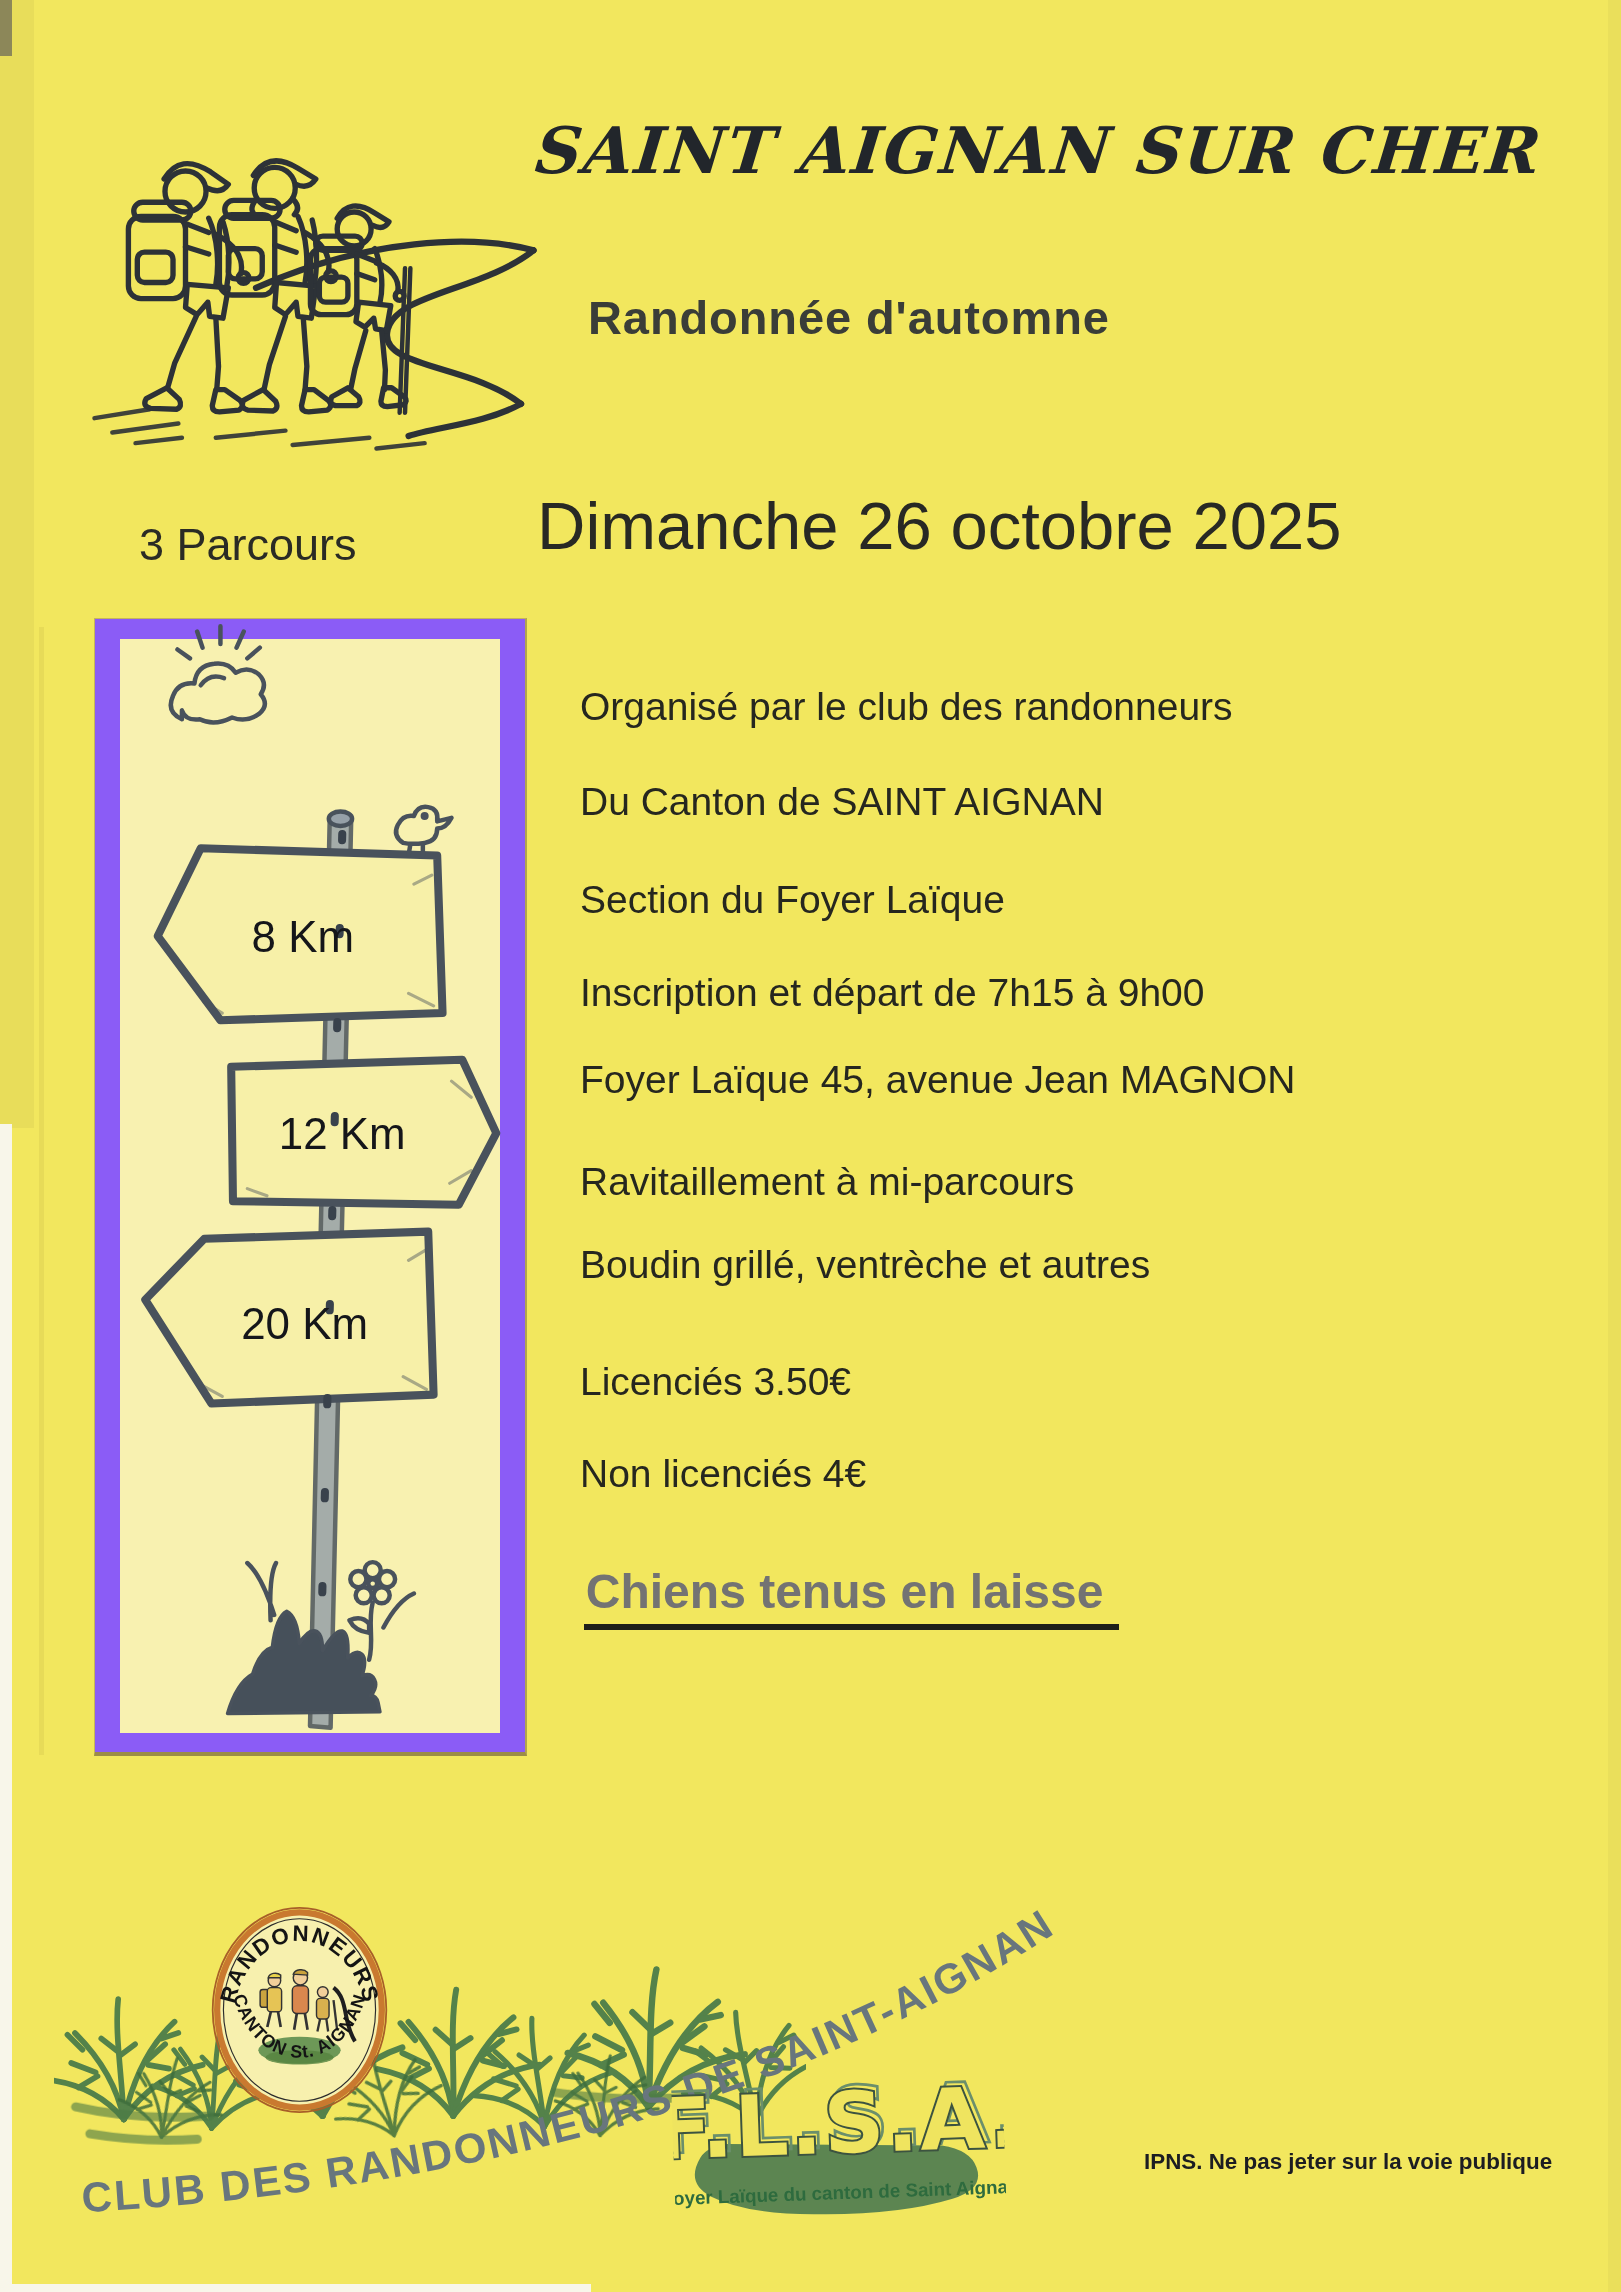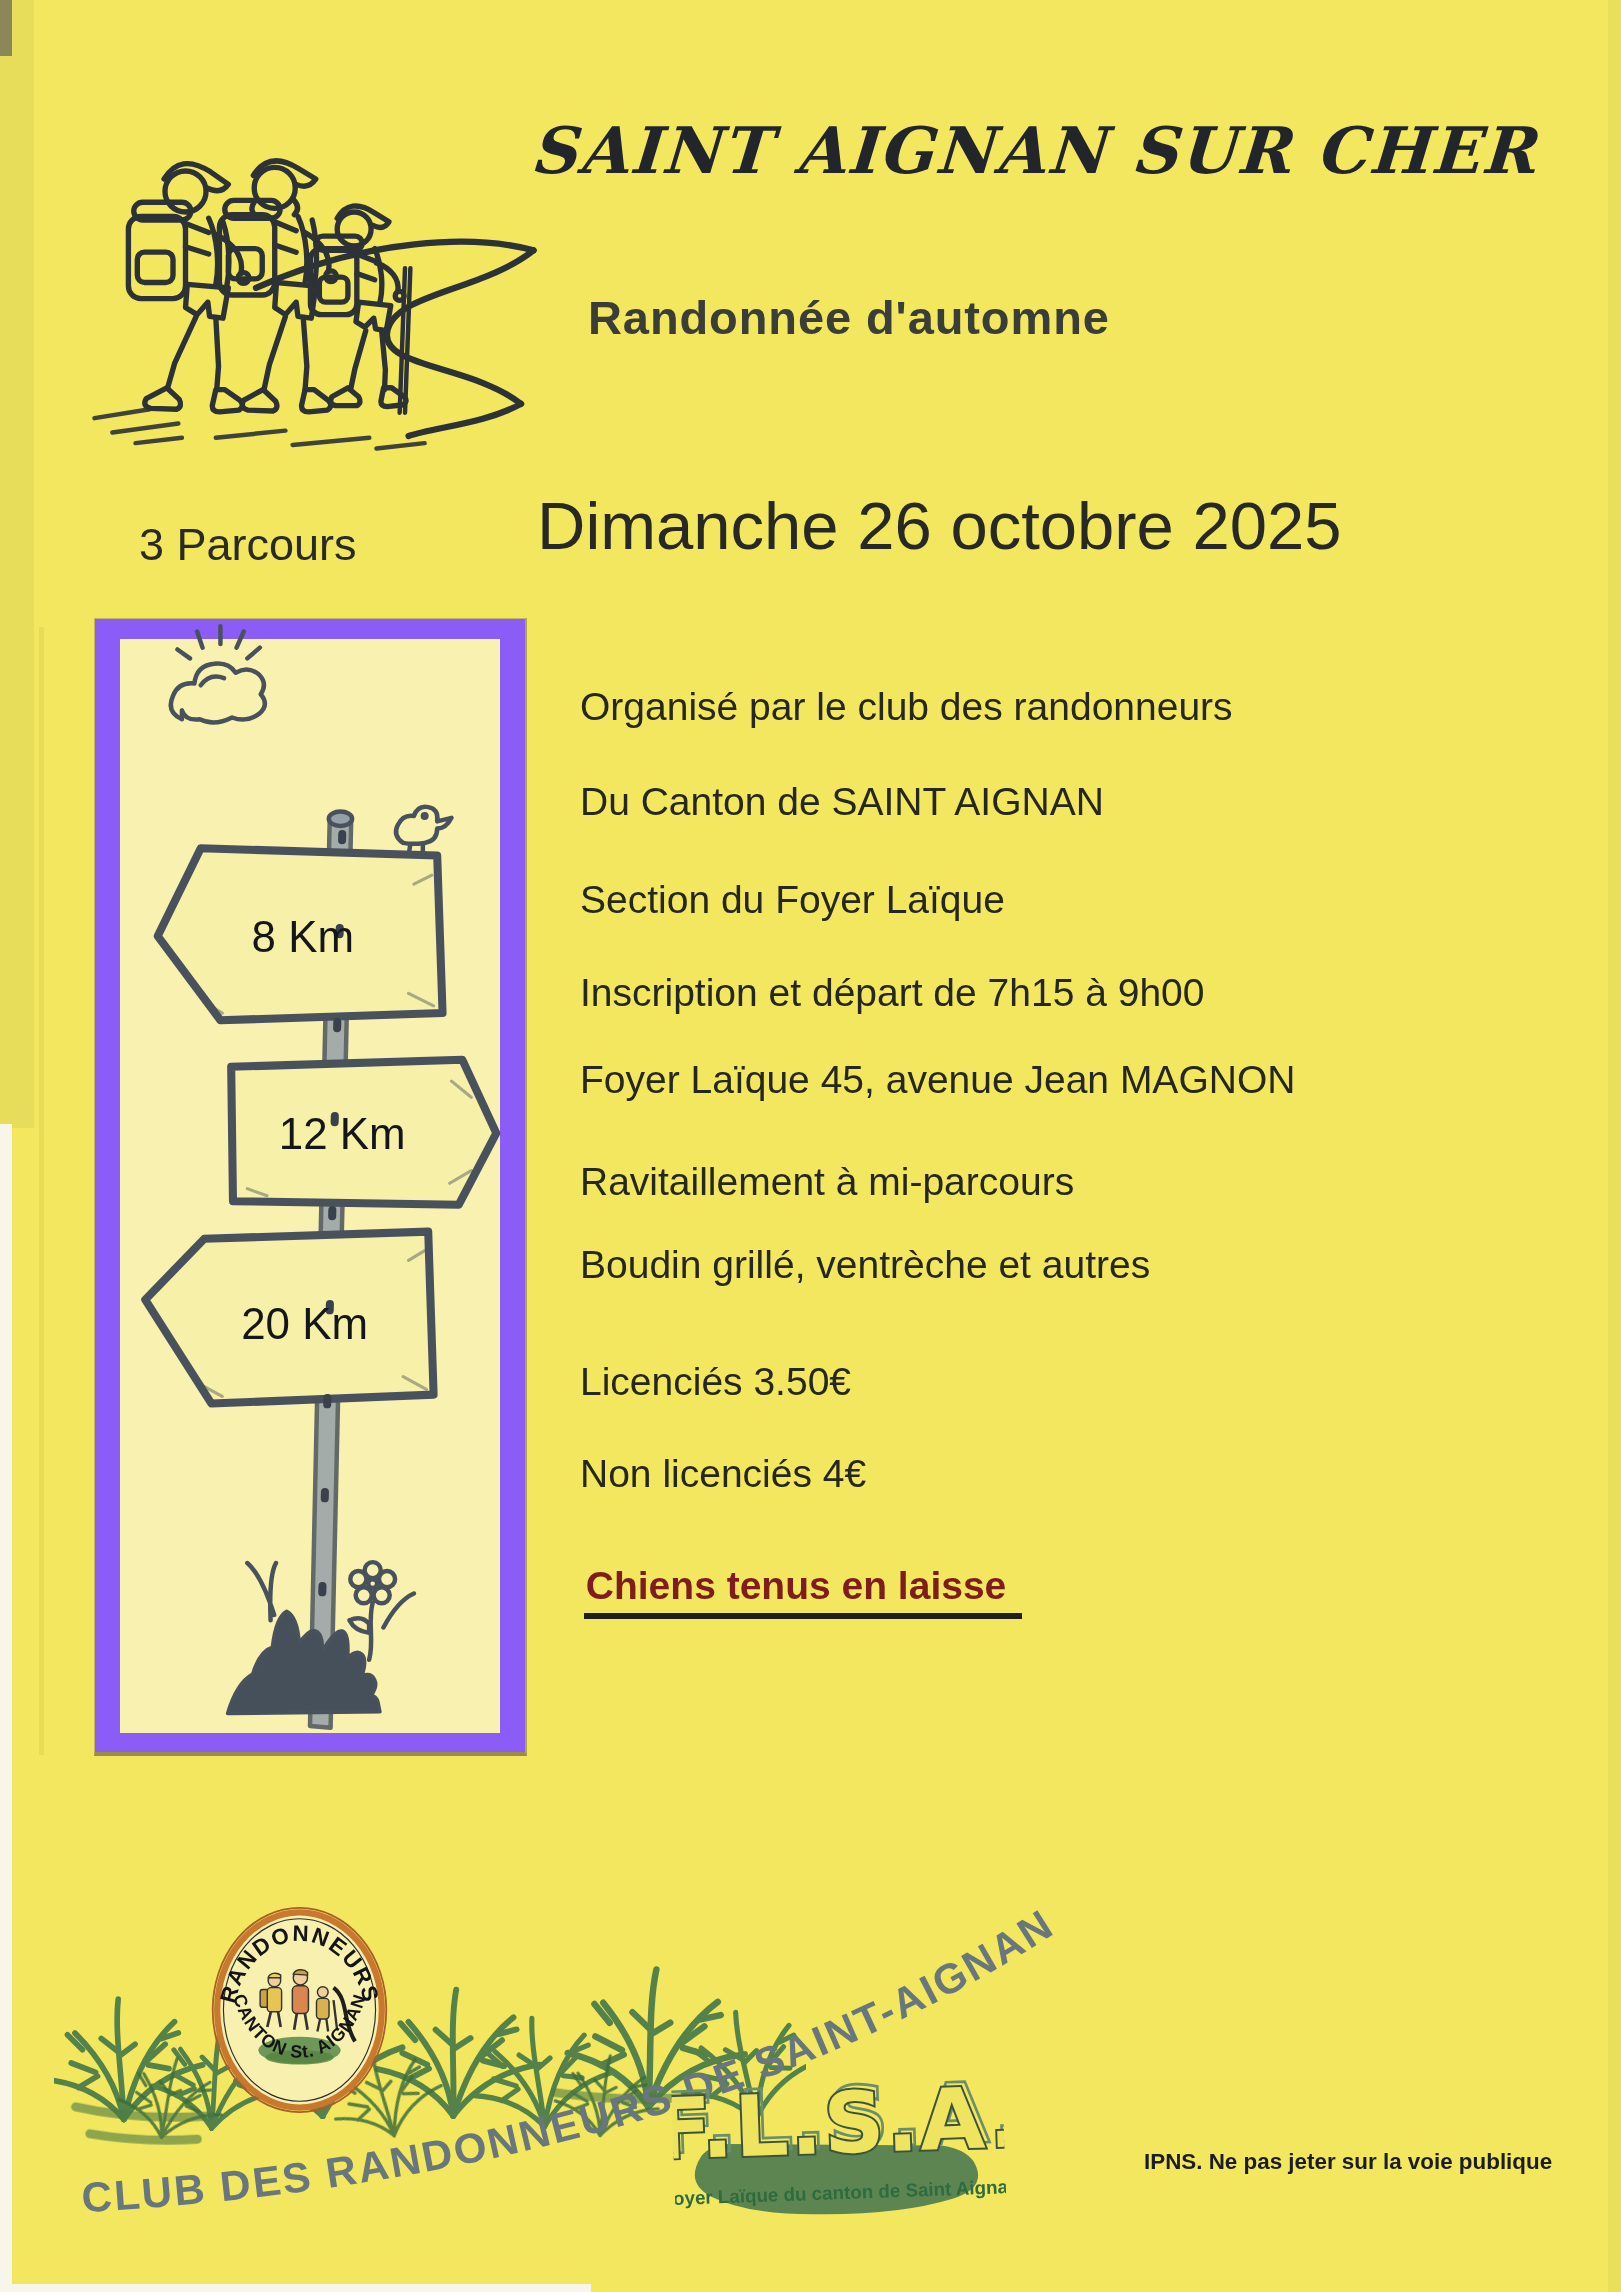--- a/index.html
+++ b/index.html
@@ -24,21 +24,21 @@
   .l-organized{top:685px;}
   .l-canton{top:780px;}
   .l-section{top:878px;}
   .l-registration{top:971px;}
   .l-address{top:1058px;}
   .l-refresh{top:1160px;}
   .l-food{top:1243px;}
   .l-price1{top:1360px;}
   .l-price2{top:1452px;}
   .dogs-rule{
-    left:584px;top:1564px;font-size:39px;font-weight:bold;color:#7f1d1d;
+    left:584px;top:1564px;font-size:48px;font-weight:bold;color:#737373;
     border-bottom:6.3px solid #1e1f1a;padding:0 16px 5.4px 1.8px;display:inline-block;
   }
   
   .sign-panel{
     position:absolute;left:72px;top:618px;width:430px;height:1133px;
     background:#8b5cf6;
     border:1.8px solid #c5b65a;border-bottom:4.5px solid #9c8d46;border-right:2.7px solid #b3a44e;margin-left:22px;
   }
   .sign-panel-inner{
     position:absolute;left:25px;top:19.7px;width:380px;height:1094px;

